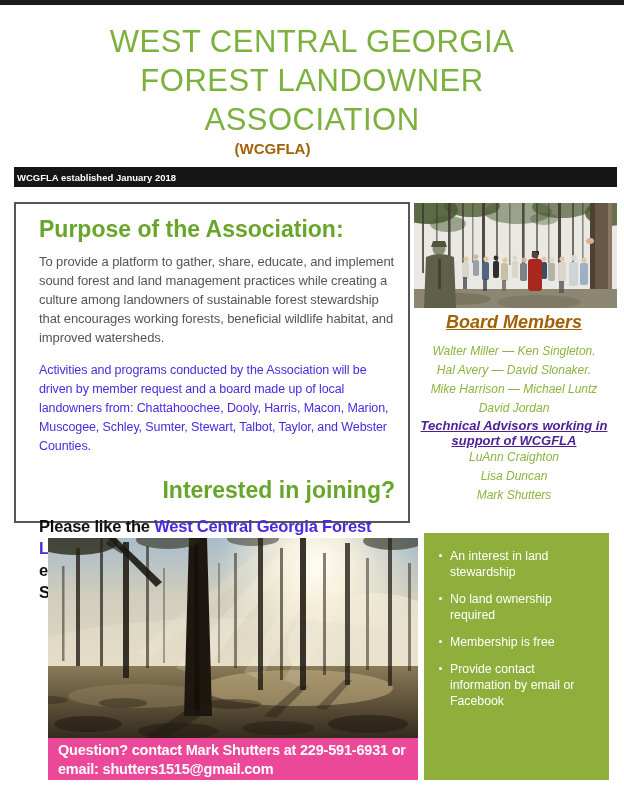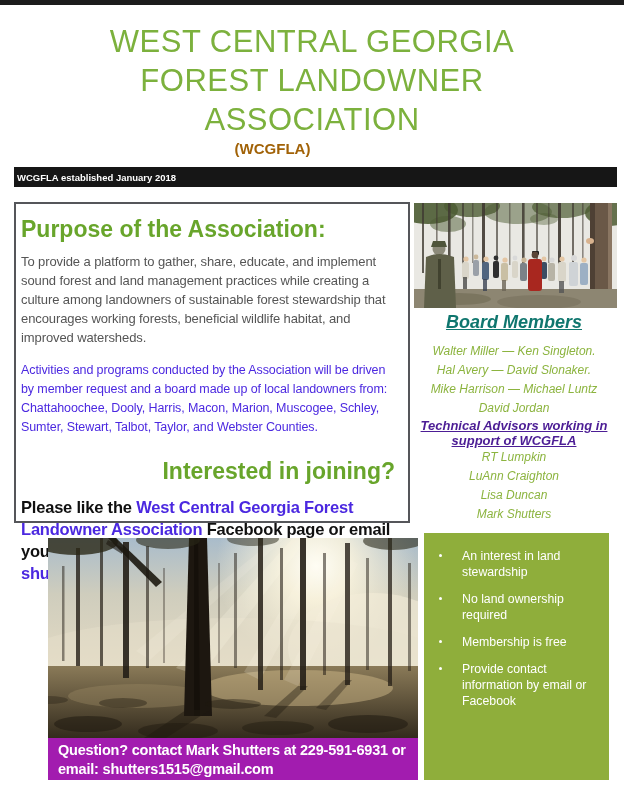--- a/index.html
+++ b/index.html
@@ -7,44 +7,44 @@
         font-family:"Liberation Sans","DejaVu Sans",sans-serif;}
   .top-strip{position:absolute;left:0;top:0;width:624px;height:5px;background:#1c1c1c;}
   .title{position:absolute;left:0;top:22px;width:624px;text-align:center;
          font-weight:normal;font-size:31px;line-height:39px;color:#7cb13d;letter-spacing:.5px;}
   .subtitle{position:absolute;left:0;top:140px;width:545px;text-align:center;
             font-weight:bold;font-size:15px;color:#a16207;}
   .est-bar{position:absolute;left:14px;top:167px;width:603px;height:20px;background:#161616;
            color:#fff;font-size:9.5px;font-weight:bold;display:flex;align-items:center;
            padding-left:3px;box-sizing:border-box;}
   .purpose-box{position:absolute;left:14px;top:202px;width:396px;height:321px;
-               border:2px solid #55565a;box-sizing:border-box;padding:6px 13px 0 5px;}
+               border:2px solid #55565a;box-sizing:border-box;padding:6px 13px 0 23px;}
   .purpose-h{font-size:23px;font-weight:bold;color:#68a52b;margin:6px 0 9px 0;}
   .p1{font-size:13px;line-height:19px;color:#555;letter-spacing:-.1px;margin:0;}
   .p2{font-size:12.5px;line-height:19px;color:#4b28e0;letter-spacing:-.1px;margin:14px 0 0 0;}
   .join-h{font-size:23px;font-weight:bold;color:#68a52b;margin:21px 0 0 0;text-align:right;}
   .join-p{font-size:16.5px;font-weight:bold;color:#101010;line-height:22px;
           letter-spacing:-.2px;margin:11px 0 0 0;}
   .link{color:#4b28e0;cursor:pointer;}
   .board-photo{position:absolute;left:414px;top:203px;width:203px;height:105px;}
   .board-col{position:absolute;left:406px;top:312px;width:216px;text-align:center;
              font-style:italic;color:#8cb43f;}
-  .board-h{font-size:18px;font-weight:bold;text-decoration:underline;color:#0f766e;
+  .board-h{font-size:18px;font-weight:bold;text-decoration:underline;color:#a16207;
            margin:0 0 9px 0;}
   .member,.adv{font-size:12px;line-height:19px;}
   .adv-h{font-size:13px;font-weight:bold;text-decoration:underline;line-height:15px;color:#4c1d95;}
   .bottom-photo{position:absolute;left:48px;top:538px;width:370px;height:242px;}
   .forest-svg{display:block;width:370px;height:200px;}
-  .caption{width:370px;height:42px;background:#a21caf;color:#fff;font-weight:bold;
+  .caption{width:370px;height:42px;background:#ec4899;color:#fff;font-weight:bold;
            font-size:14.5px;line-height:19px;letter-spacing:-.2px;
            padding:3px 10px 0 10px;box-sizing:border-box;}
   .membership{position:absolute;left:424px;top:533px;width:185px;height:247px;background:#8fae3b;
               box-sizing:border-box;padding:15px 15px 0 15px;color:#fff;}
   .mem-h{font-size:20px;font-weight:bold;line-height:31px;margin:0 0 12px 0;}
-  .mem-item{display:flex;gap:20px;font-size:12.3px;line-height:16px;margin-bottom:11px;}
+  .mem-item{display:flex;gap:8px;font-size:12.3px;line-height:16px;margin-bottom:11px;}
   .dot{width:3px;height:3px;border-radius:50%;background:#fff;margin-top:6px;flex:none;}
 </style>
 </head>
 <body>
 
 <div id="page">
 
   <div class="top-strip"></div>
 
   <div class="title">
@@ -139,21 +139,20 @@
     <rect x="24" y="56" width="3" height="30" fill="#41422f"></rect>
   </svg>
 
   <div class="board-col">
     <div class="board-h">Board Members</div>
     <div class="member">Walter Miller — Ken Singleton.</div>
     <div class="member">Hal Avery — David Slonaker.</div>
     <div class="member">Mike Harrison — Michael Luntz</div>
     <div class="member">David Jordan</div>
     <div class="adv-h">Technical Advisors working in support of WCGFLA</div>
-    <div class="adv">RT Lumpkin</div>
     <div class="adv">LuAnn Craighton</div>
     <div class="adv">Lisa Duncan</div>
     <div class="adv">Mark Shutters</div>
   </div>
 
   <div class="bottom-photo">
     <svg class="forest-svg" viewBox="0 0 370 200" preserveAspectRatio="none" aria-hidden="true">
       <defs>
         <linearGradient id="sky" x1="0" y1="0" x2="0" y2="1">
           <stop offset="0" stop-color="#a9bccb"></stop>

